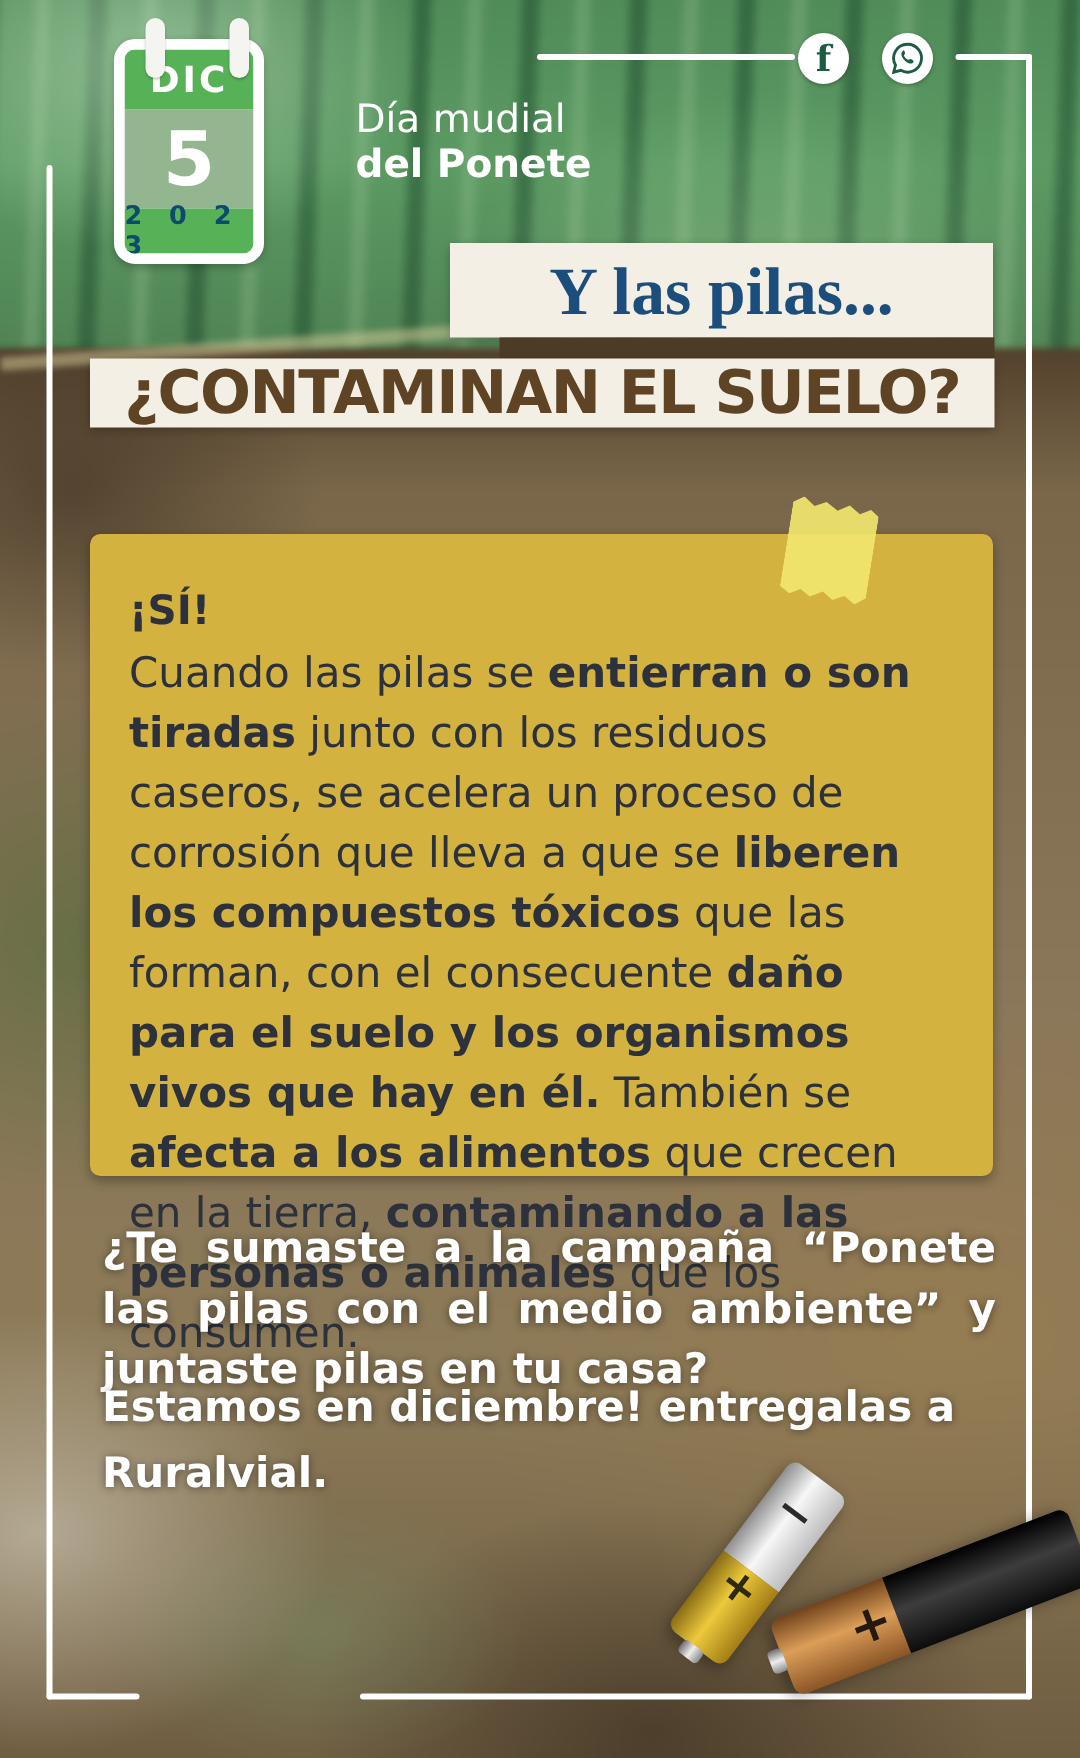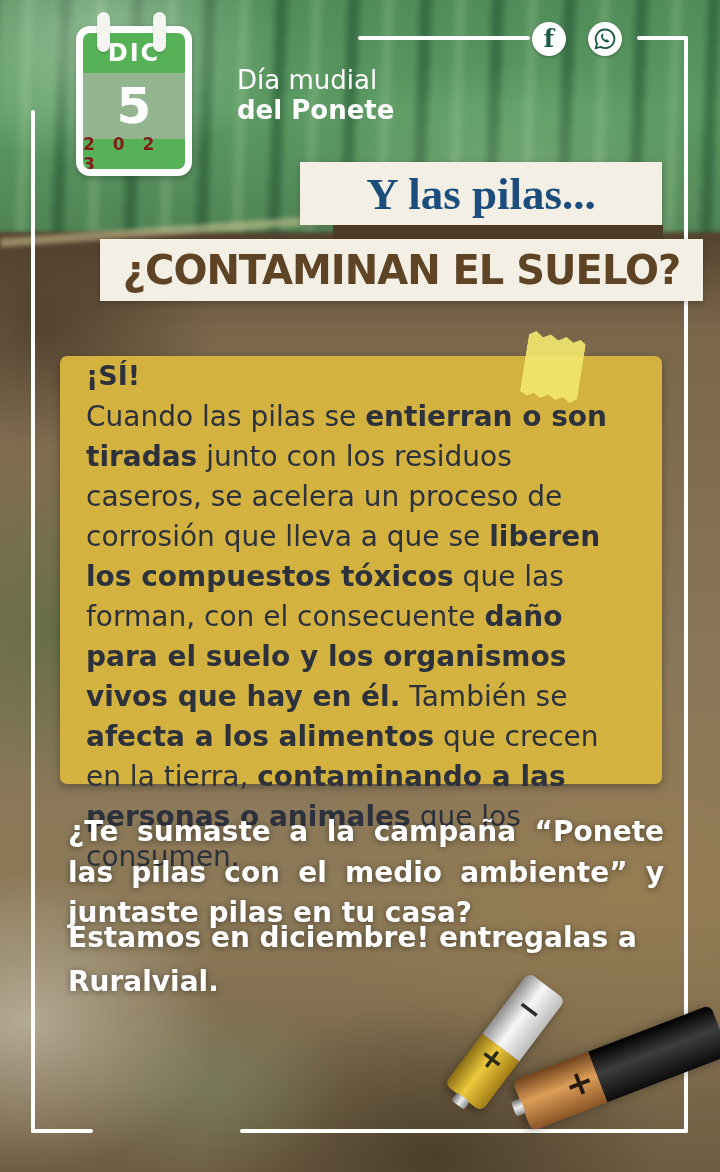--- a/index.html
+++ b/index.html
@@ -48,55 +48,55 @@
   .f-right {left:684px; top:36px;   width:4px;  height:1097px;}
   .f-top-a {left:358px; top:36px;   width:172px; height:4px;}
   .f-top-b {left:637px; top:36px;   width:51px;  height:4px;}
   .f-bot-a {left:31px;  top:1129px; width:62px;  height:4px;}
   .f-bot-b {left:240px; top:1129px; width:448px; height:4px;}
   
   .hanger{position:absolute; top:12px; width:13px; height:40px; background:#f4f5f0;
           border-radius:7px; z-index:5; box-shadow:0 1px 2px rgba(0,0,0,.25);}
   .hanger.h1{left:97px;} .hanger.h2{left:153px;}
   .calendar{
-    position:absolute; left:76px; top:26px; width:116px; height:150px; z-index:4;
+    position:absolute; left:76px; top:26px; width:100px; height:150px; z-index:4;
     background:#fff; border:7px solid #fff; border-radius:14px; box-sizing:border-box;
     overflow:hidden; box-shadow:0 2px 6px rgba(0,0,0,.25);
     display:flex; flex-direction:column;
   }
   .cal-month{height:40px; background:var(--c-calendar-green); color:#fff; font-weight:bold;
              font-size:24px; letter-spacing:2px; display:flex; align-items:center; justify-content:center;}
   .cal-day{flex:1; background:rgba(128,168,124,.85); color:#fff; font-weight:bold; font-size:50px;
            display:flex; align-items:center; justify-content:center;}
-  .cal-year{height:30px; background:var(--c-calendar-green); color:#7f1d1d; font-weight:bold;
+  .cal-year{height:30px; background:var(--c-calendar-green); color:#0c4a6e; font-weight:bold;
             font-size:17px; letter-spacing:6px; display:flex; align-items:center; justify-content:center;}
   
   .event-title{position:absolute; left:237px; top:24px; z-index:3; color:#fff; line-height:1.15;}
   .event-title .l1{font-size:26px; font-weight:normal;margin-top:42px;}
   .event-title .l2{font-size:26px; font-weight:bold;}
   .social{position:absolute; top:22px; z-index:3; width:34px; height:34px; border-radius:50%;
           background:#fff; display:flex; align-items:center; justify-content:center;
           box-shadow:0 1px 3px rgba(0,0,0,.3); cursor:pointer;}
   .social.fb{left:532px;}
   .social.wa{left:588px;}
   .fb-glyph{color:#1e5c42; font-weight:bold; font-size:24px; font-family:"DejaVu Serif","Liberation Serif",serif; line-height:1;}
   
   .strip{position:absolute; background:var(--c-strip-cream); z-index:3;
          box-shadow:0 2px 6px rgba(0,0,0,.25); display:flex; align-items:center; justify-content:center;}
   .strip1{left:300px; top:162px; width:362px; height:63px;font-family:Liberation Serif, serif;}
   .strip1 .txt{color:var(--c-title-blue); font-size:45px; font-weight:800; letter-spacing:0;}
   .divider{position:absolute; left:333px; top:225px; width:330px; height:14px;
            background:var(--c-divider-brown); z-index:3;}
-  .strip2{left:60px; top:239px; width:603px; height:62px;margin-left:40px;}
+  .strip2{left:60px; top:239px; width:603px; height:46px;}
   .strip2 .txt{color:var(--c-title-brown); font-size:40px; font-weight:800; letter-spacing:-1px;}
   
   .note-box{
     position:absolute; left:60px; top:356px; width:602px; height:428px; z-index:3;
     background:var(--c-note-yellow); border-radius:7px; box-sizing:border-box;
-    padding:4px 26px; color:var(--c-dark-text); box-shadow:0 3px 8px rgba(0,0,0,.3);
+    padding:36px 26px; color:var(--c-dark-text); box-shadow:0 3px 8px rgba(0,0,0,.3);
   }
   .note-intro{font-weight:bold; font-size:27px; margin-bottom:6px;}
   .note-par{font-size:28px; line-height:1.43;}
   .note-par .b{font-weight:bold;}
   .tape{
     position:absolute; left:524px; top:334px; width:58px; height:66px; z-index:4;
     background:var(--c-tape-yellow); opacity:.92; transform:rotate(9deg);
     clip-path:polygon(0 7%,12% 0,25% 8%,38% 2%,52% 9%,65% 2%,78% 9%,90% 3%,100% 9%,
                       100% 92%,88% 100%,75% 93%,62% 99%,50% 92%,36% 99%,24% 93%,12% 99%,0 93%);
   }

